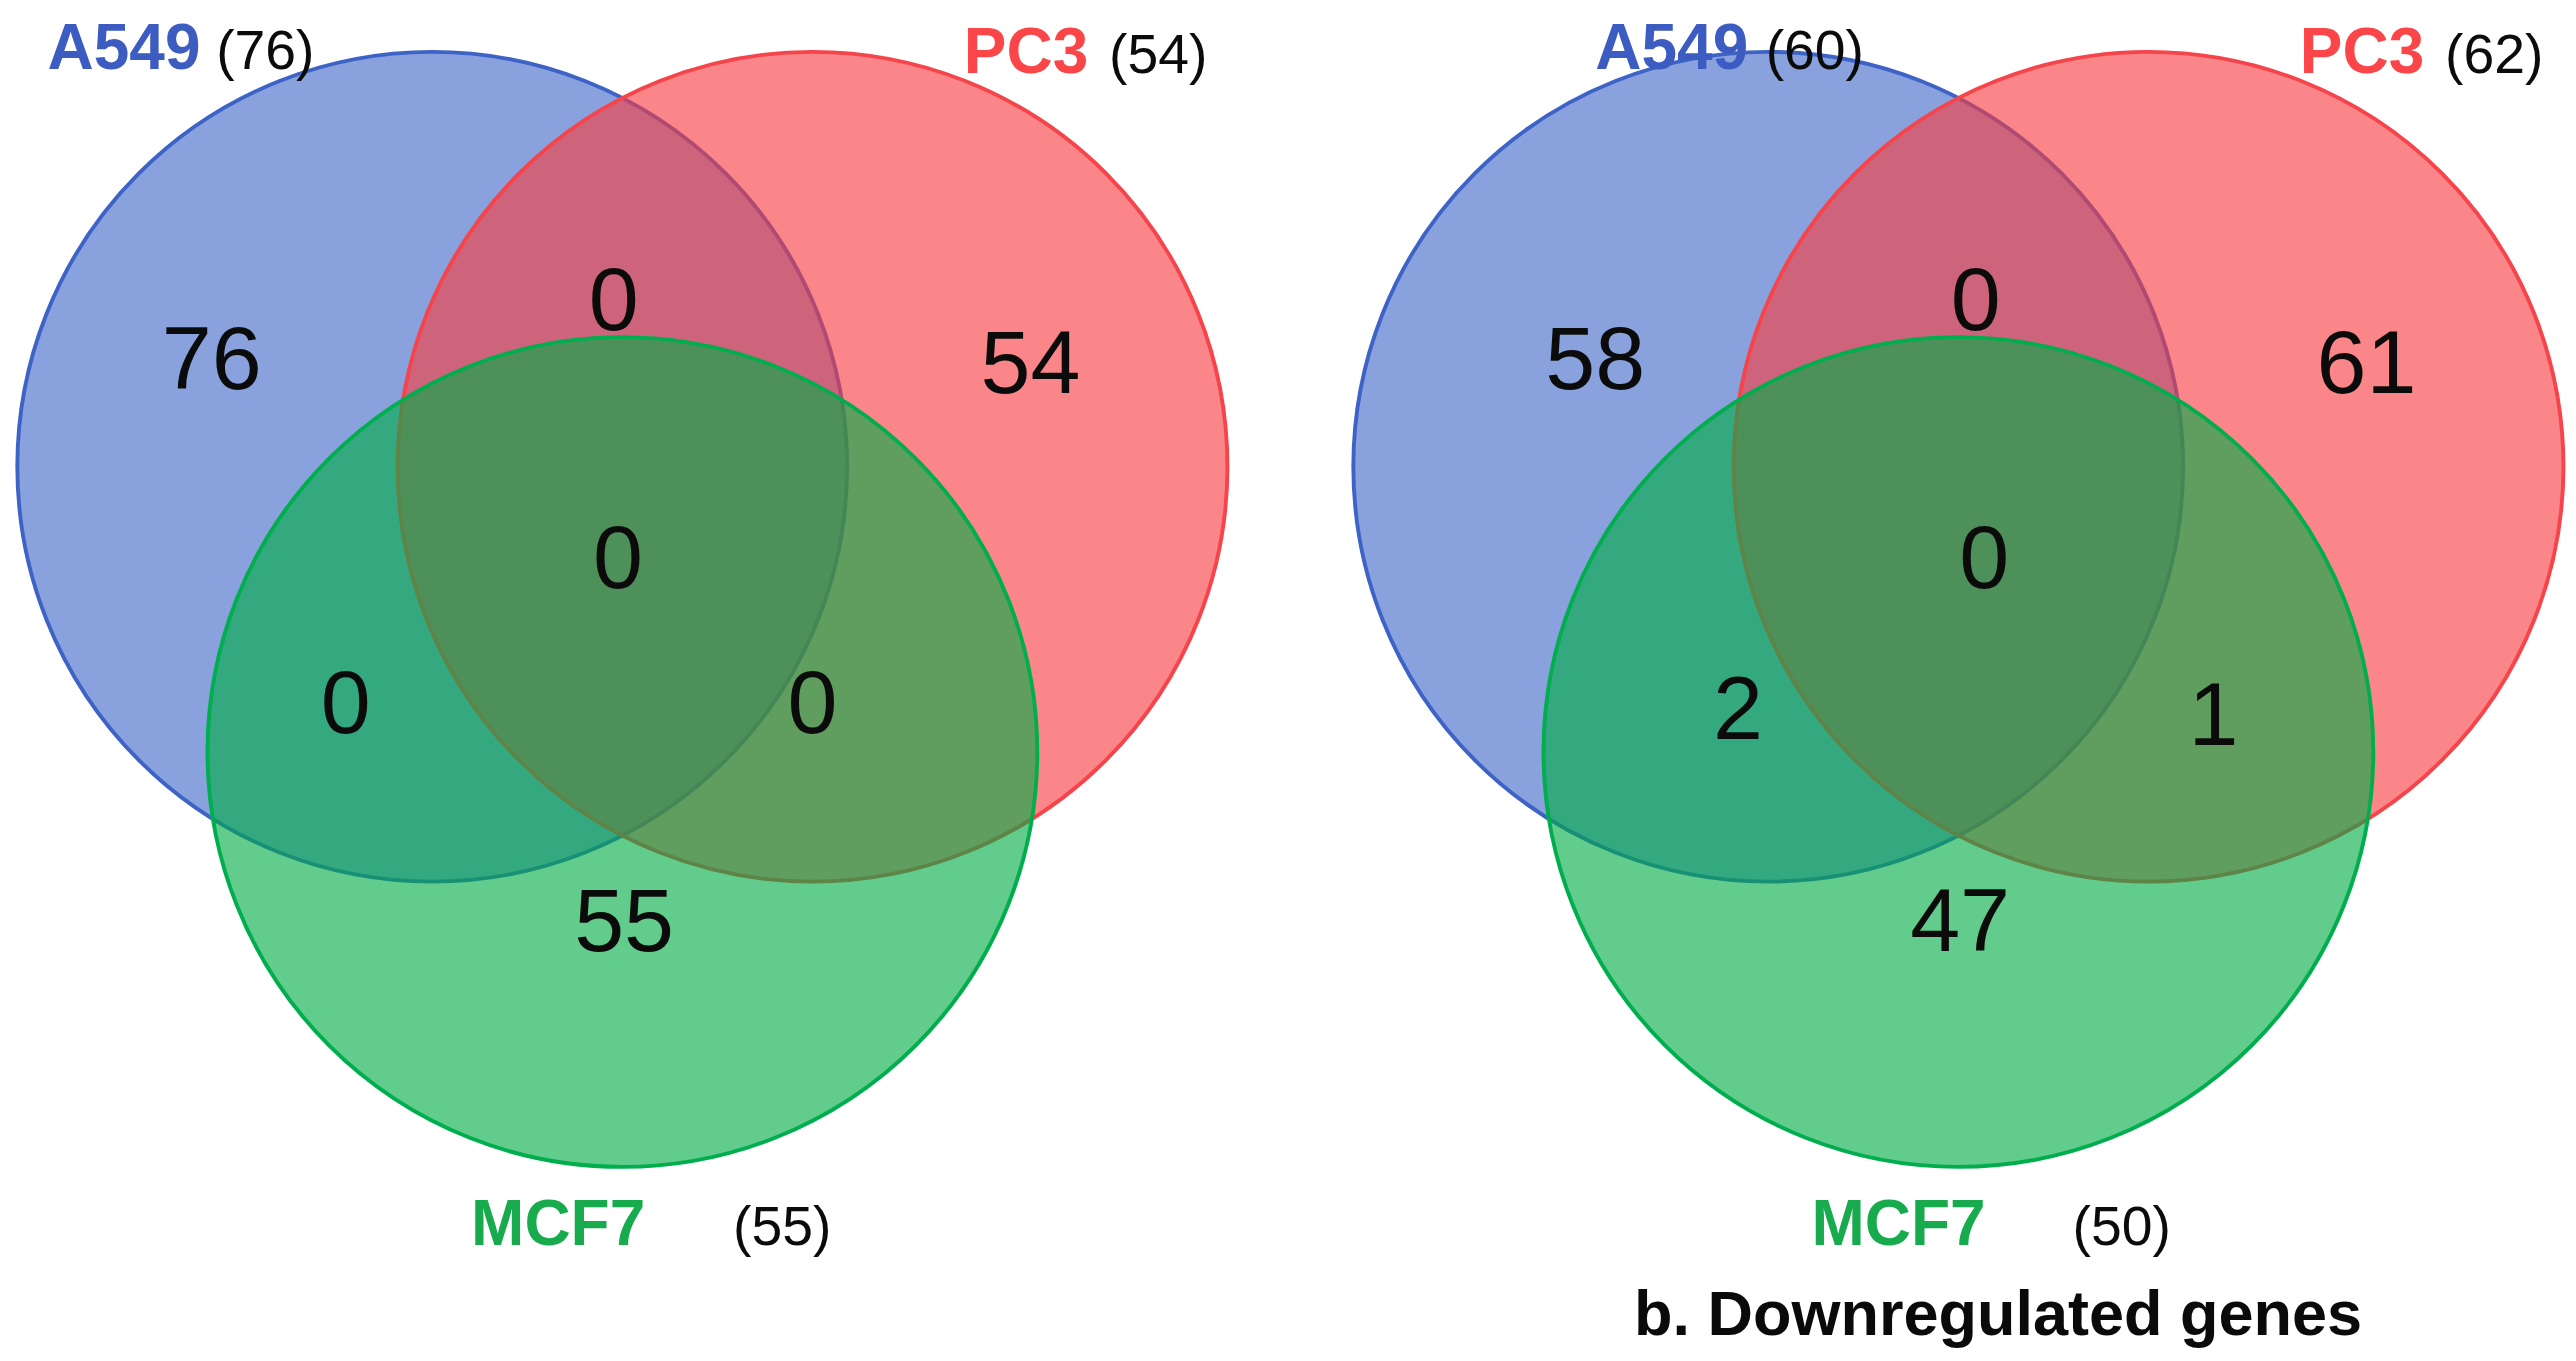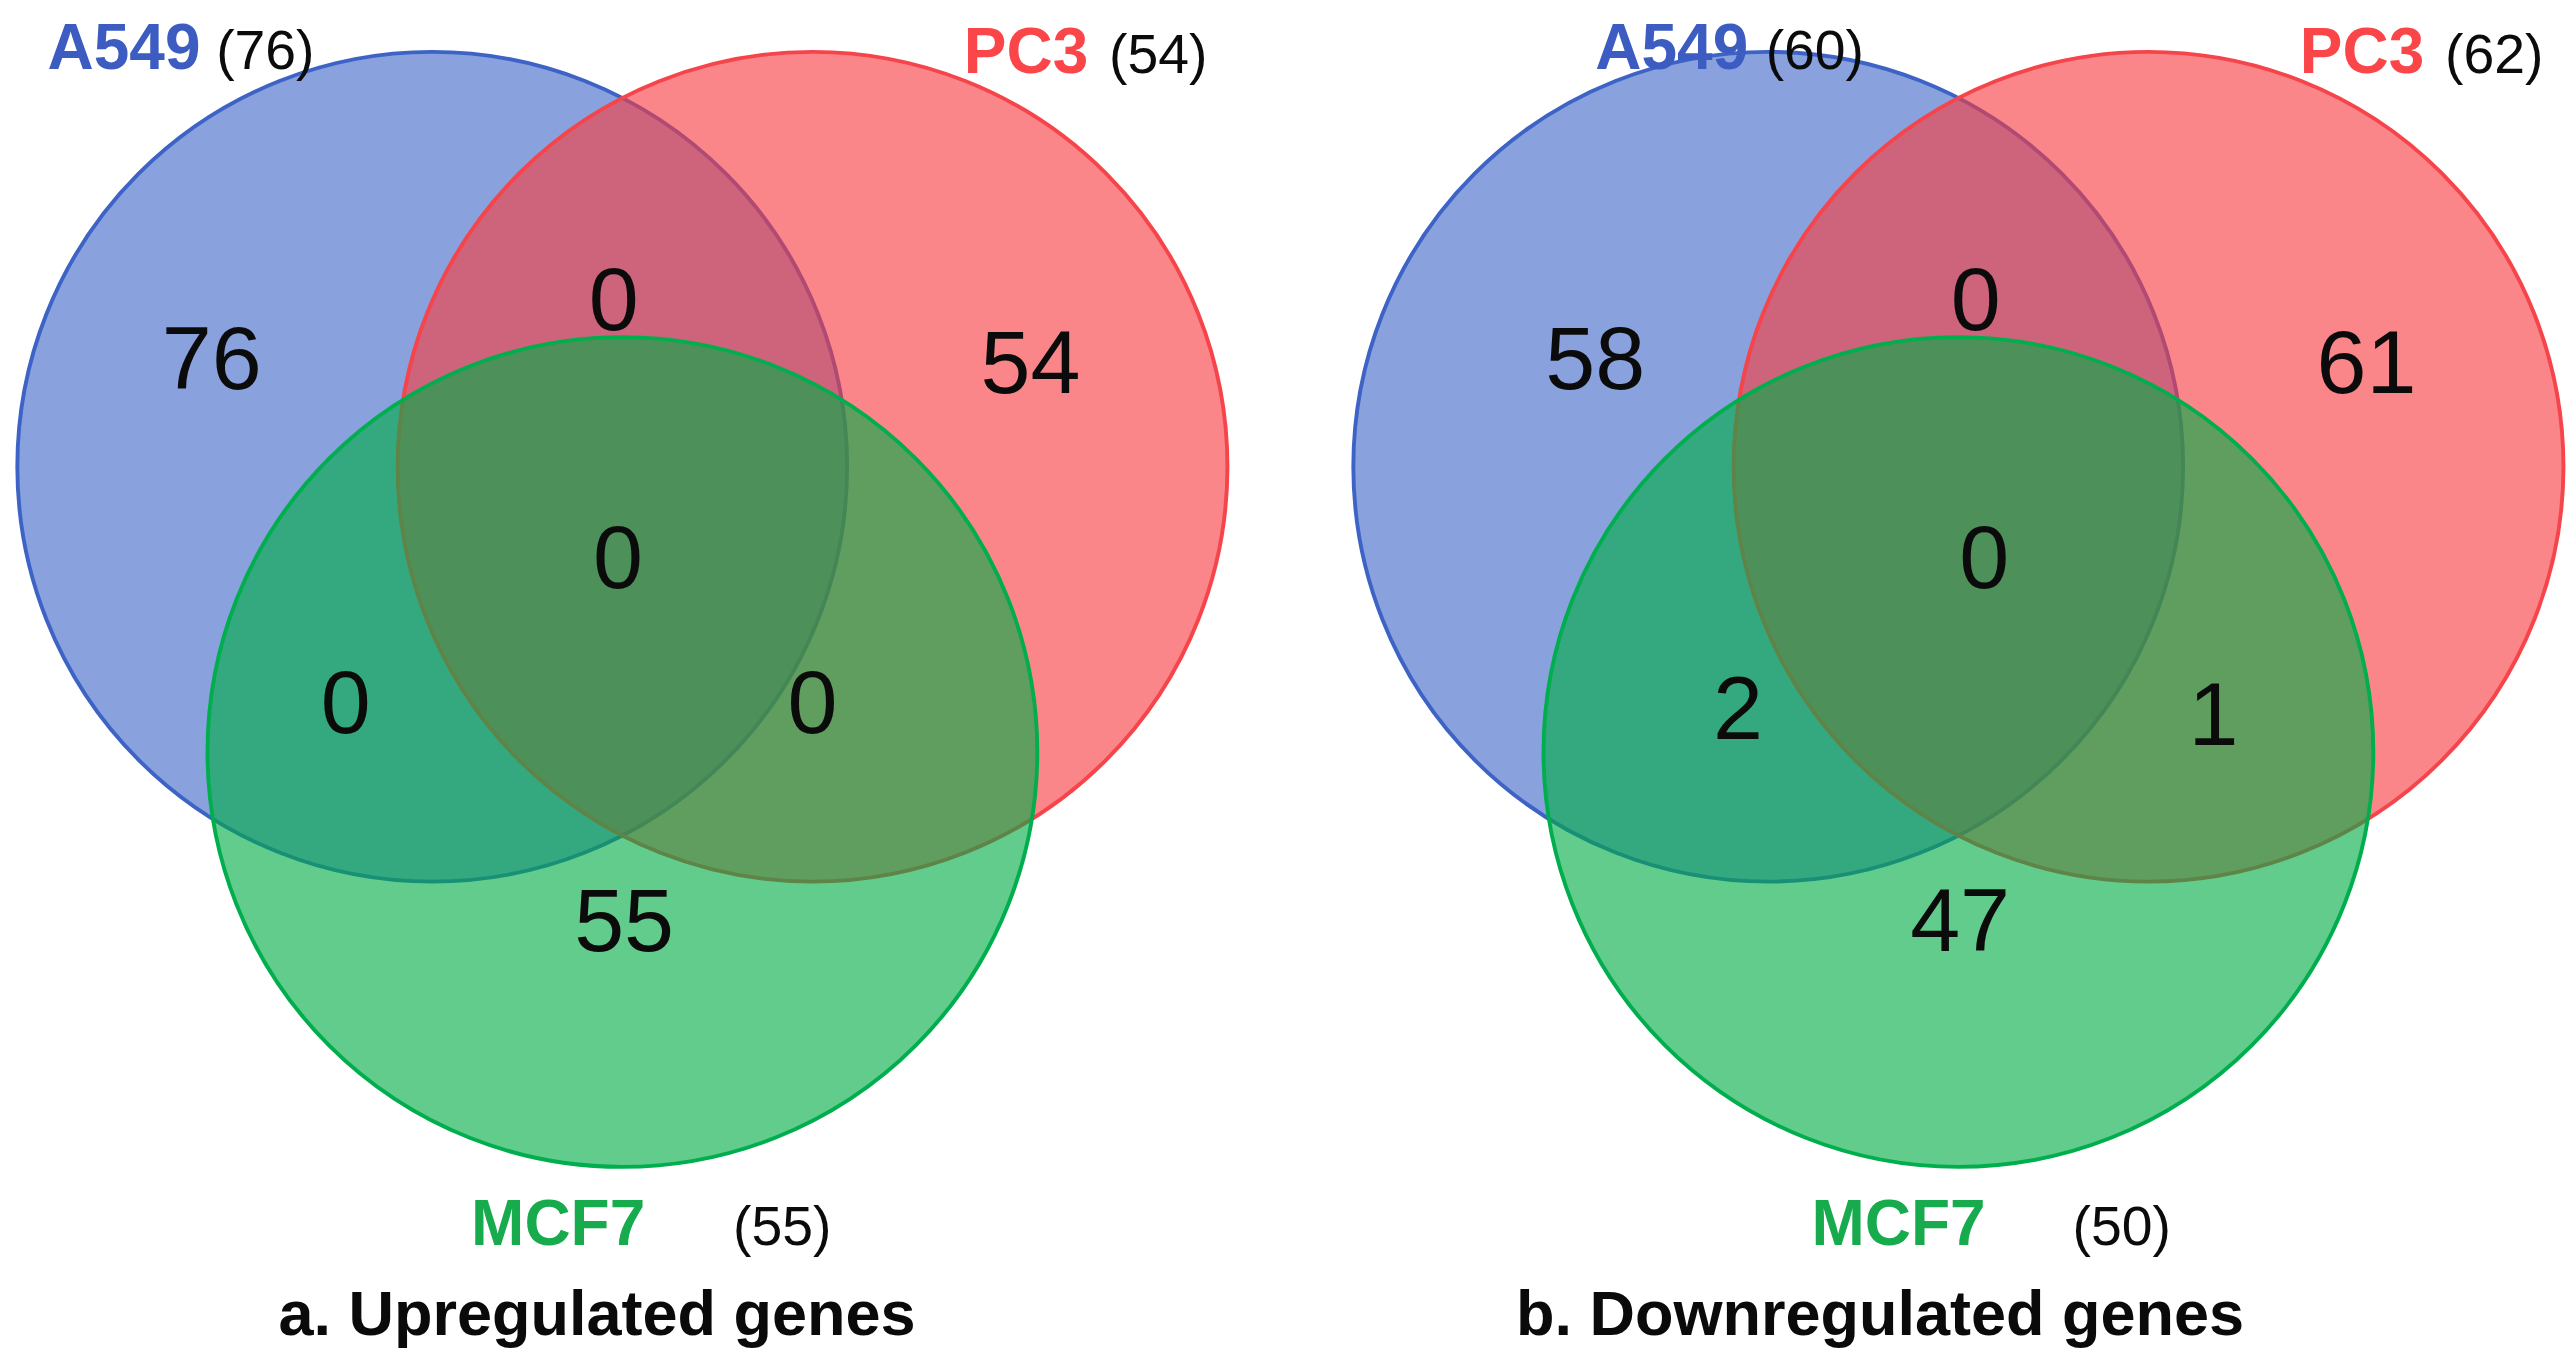--- a/index.html
+++ b/index.html
@@ -57,21 +57,21 @@
     position: absolute;
     top: 1277px;
     transform: translateX(-50%);
     font-family: "Liberation Sans", sans-serif;
     font-size: 63px;
     font-weight: bold;
     color: #0A0A0A;
     white-space: nowrap;
   }
   #caption-a { left: 597px; }
-  #caption-b { left: 1880px; }
+  #caption-b { left: 1998px; }
 </style>
 </head>
 <body>
 
 <div class="figure">
 
   <svg id="panel-a" class="panel" viewBox="0 0 1490 1460" xmlns="http://www.w3.org/2000/svg">
     <circle class="circ blue" cx="500" cy="540" r="480"></circle>
     <circle class="circ red" cx="940" cy="540" r="480"></circle>
     <circle class="circ green" cx="720" cy="870" r="480"></circle>
@@ -106,17 +106,16 @@
 
     <text class="num" x="300" y="450">58</text>
     <text class="num" x="740" y="382">0</text>
     <text class="num" x="1192" y="455">61</text>
     <text class="num" x="750" y="680">0</text>
     <text class="num" x="465" y="855">2</text>
     <text class="num" x="1015" y="862">1</text>
     <text class="num" x="722" y="1100">47</text>
   </svg>
 
-  <div id="caption-a" class="caption">a. Upregulated genes</div>
   <div id="caption-b" class="caption">b. Downregulated genes</div>
 
 </div>
 
 
 </body></html>

